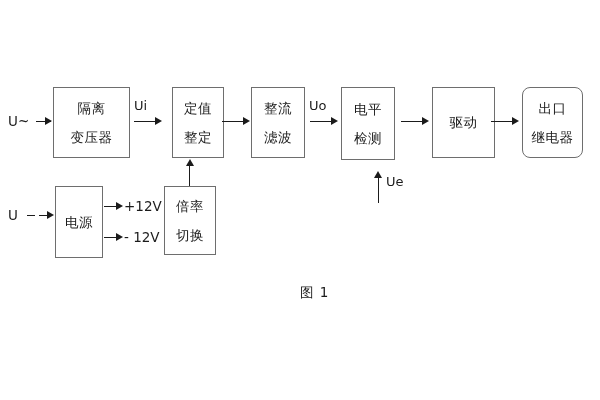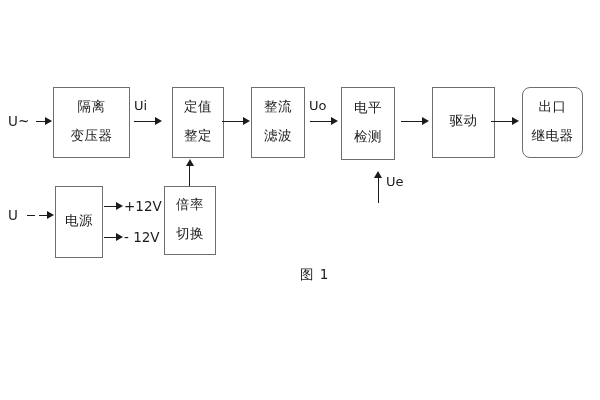--- a/index.html
+++ b/index.html
@@ -27,21 +27,20 @@
     align-items: center;
     justify-content: center;
     color: #1b1b1b;
     font-size: 13.5px;
     line-height: 1.05;
   }
   .box .ln {
     display: block;
     white-space: nowrap;
     letter-spacing: 0.5px;
-    font-family: Liberation Mono, monospace;
   }
   .box .ln + .ln {
     margin-top: 14px;
   }
   .box.one-line .ln {
     margin-top: 0;
   }
   .lbl {
     position: absolute;
     color: #1b1b1b;
@@ -82,20 +81,21 @@
     position: absolute;
     height: 1.4px;
     background: #1b1b1b;
   }
   .caption {
     position: absolute;
     color: #1b1b1b;
     font-size: 13.5px;
     white-space: nowrap;
     letter-spacing: 1px;
+    margin-top: 18px;
   }
 </style>
 </head>
 <body>
 
 <div id="canvas">
 
   <div class="lbl" style="left:8px; top:115px;">U~</div>
   <div class="hline" style="left:36px; top:121px; width:15px;"></div>
   <div class="arrow-r" style="left:45px; top:117px;"></div>

